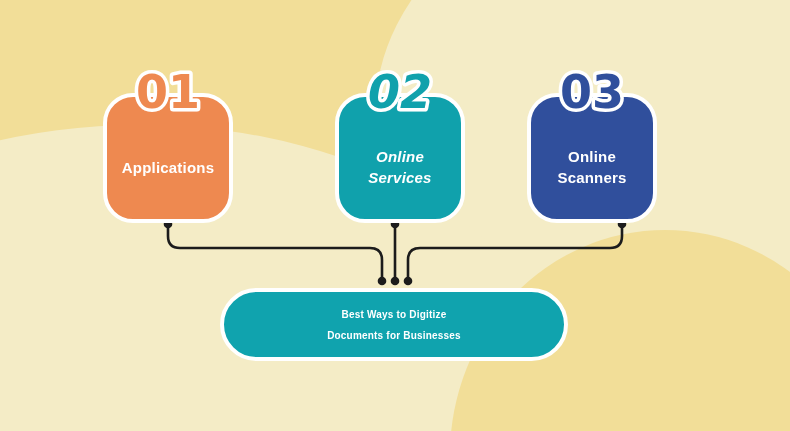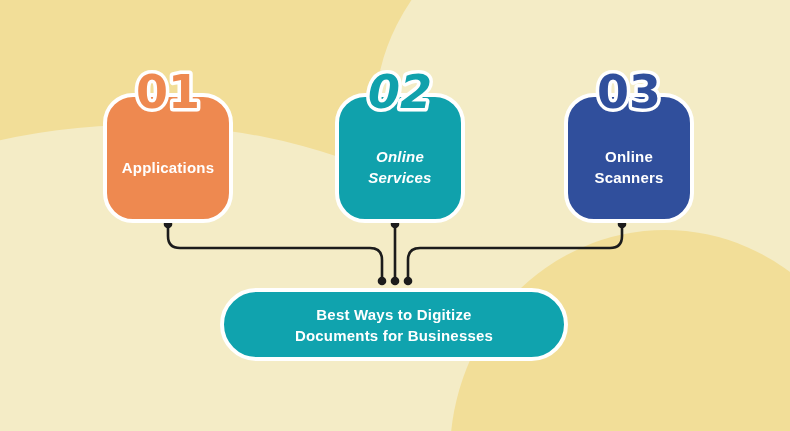--- a/index.html
+++ b/index.html
@@ -9,21 +9,21 @@
   }
   .bg-svg,.connector-svg{position:absolute;left:0;top:0;width:790px;height:431px;}
   .connector-svg{pointer-events:none;}
 
   .card{
     position:absolute;top:93px;width:130px;height:130px;
     box-sizing:border-box;border:4px solid #ffffff;border-radius:30px;
   }
   .card-1{left:103px;}
   .card-2{left:335px;}
-  .card-3{left:564px;text-decoration:underline;}
+  .card-3{left:527px;text-decoration:underline;}
 
   .num-svg{
     position:absolute;top:-33px;left:50%;transform:translateX(-50%);
     width:140px;height:56px;overflow:visible;
   }
   .num-svg text{
     font-family:"DejaVu Sans","Liberation Sans",sans-serif;
     font-size:46px;font-weight:800;
     paint-order:stroke;stroke:#ffffff;stroke-width:7px;stroke-linejoin:round;
   }
@@ -33,21 +33,21 @@
     display:flex;flex-direction:column;align-items:center;justify-content:center;
     transform:translateY(9px);
     color:#ffffff;font-size:15px;font-weight:700;line-height:21px;
     text-align:center;letter-spacing:.2px;
   }
 
   .pill{
     position:absolute;left:220px;top:288px;width:348px;height:73px;
     box-sizing:border-box;border:4px solid #ffffff;border-radius:40px;
     display:flex;flex-direction:column;align-items:center;justify-content:center;
-    color:#ffffff;font-size:15px;font-weight:700;line-height:21px;
+    color:#ffffff;font-size:10px;font-weight:700;line-height:21px;
     text-align:center;letter-spacing:.2px;
   }
 </style>
 </head>
 <body>
 
 <div class="canvas">
 
   <svg class="bg-svg" viewBox="0 0 790 431" aria-hidden="true">
     <rect x="0" y="0" width="790" height="431" fill="#f2de98"></rect>

